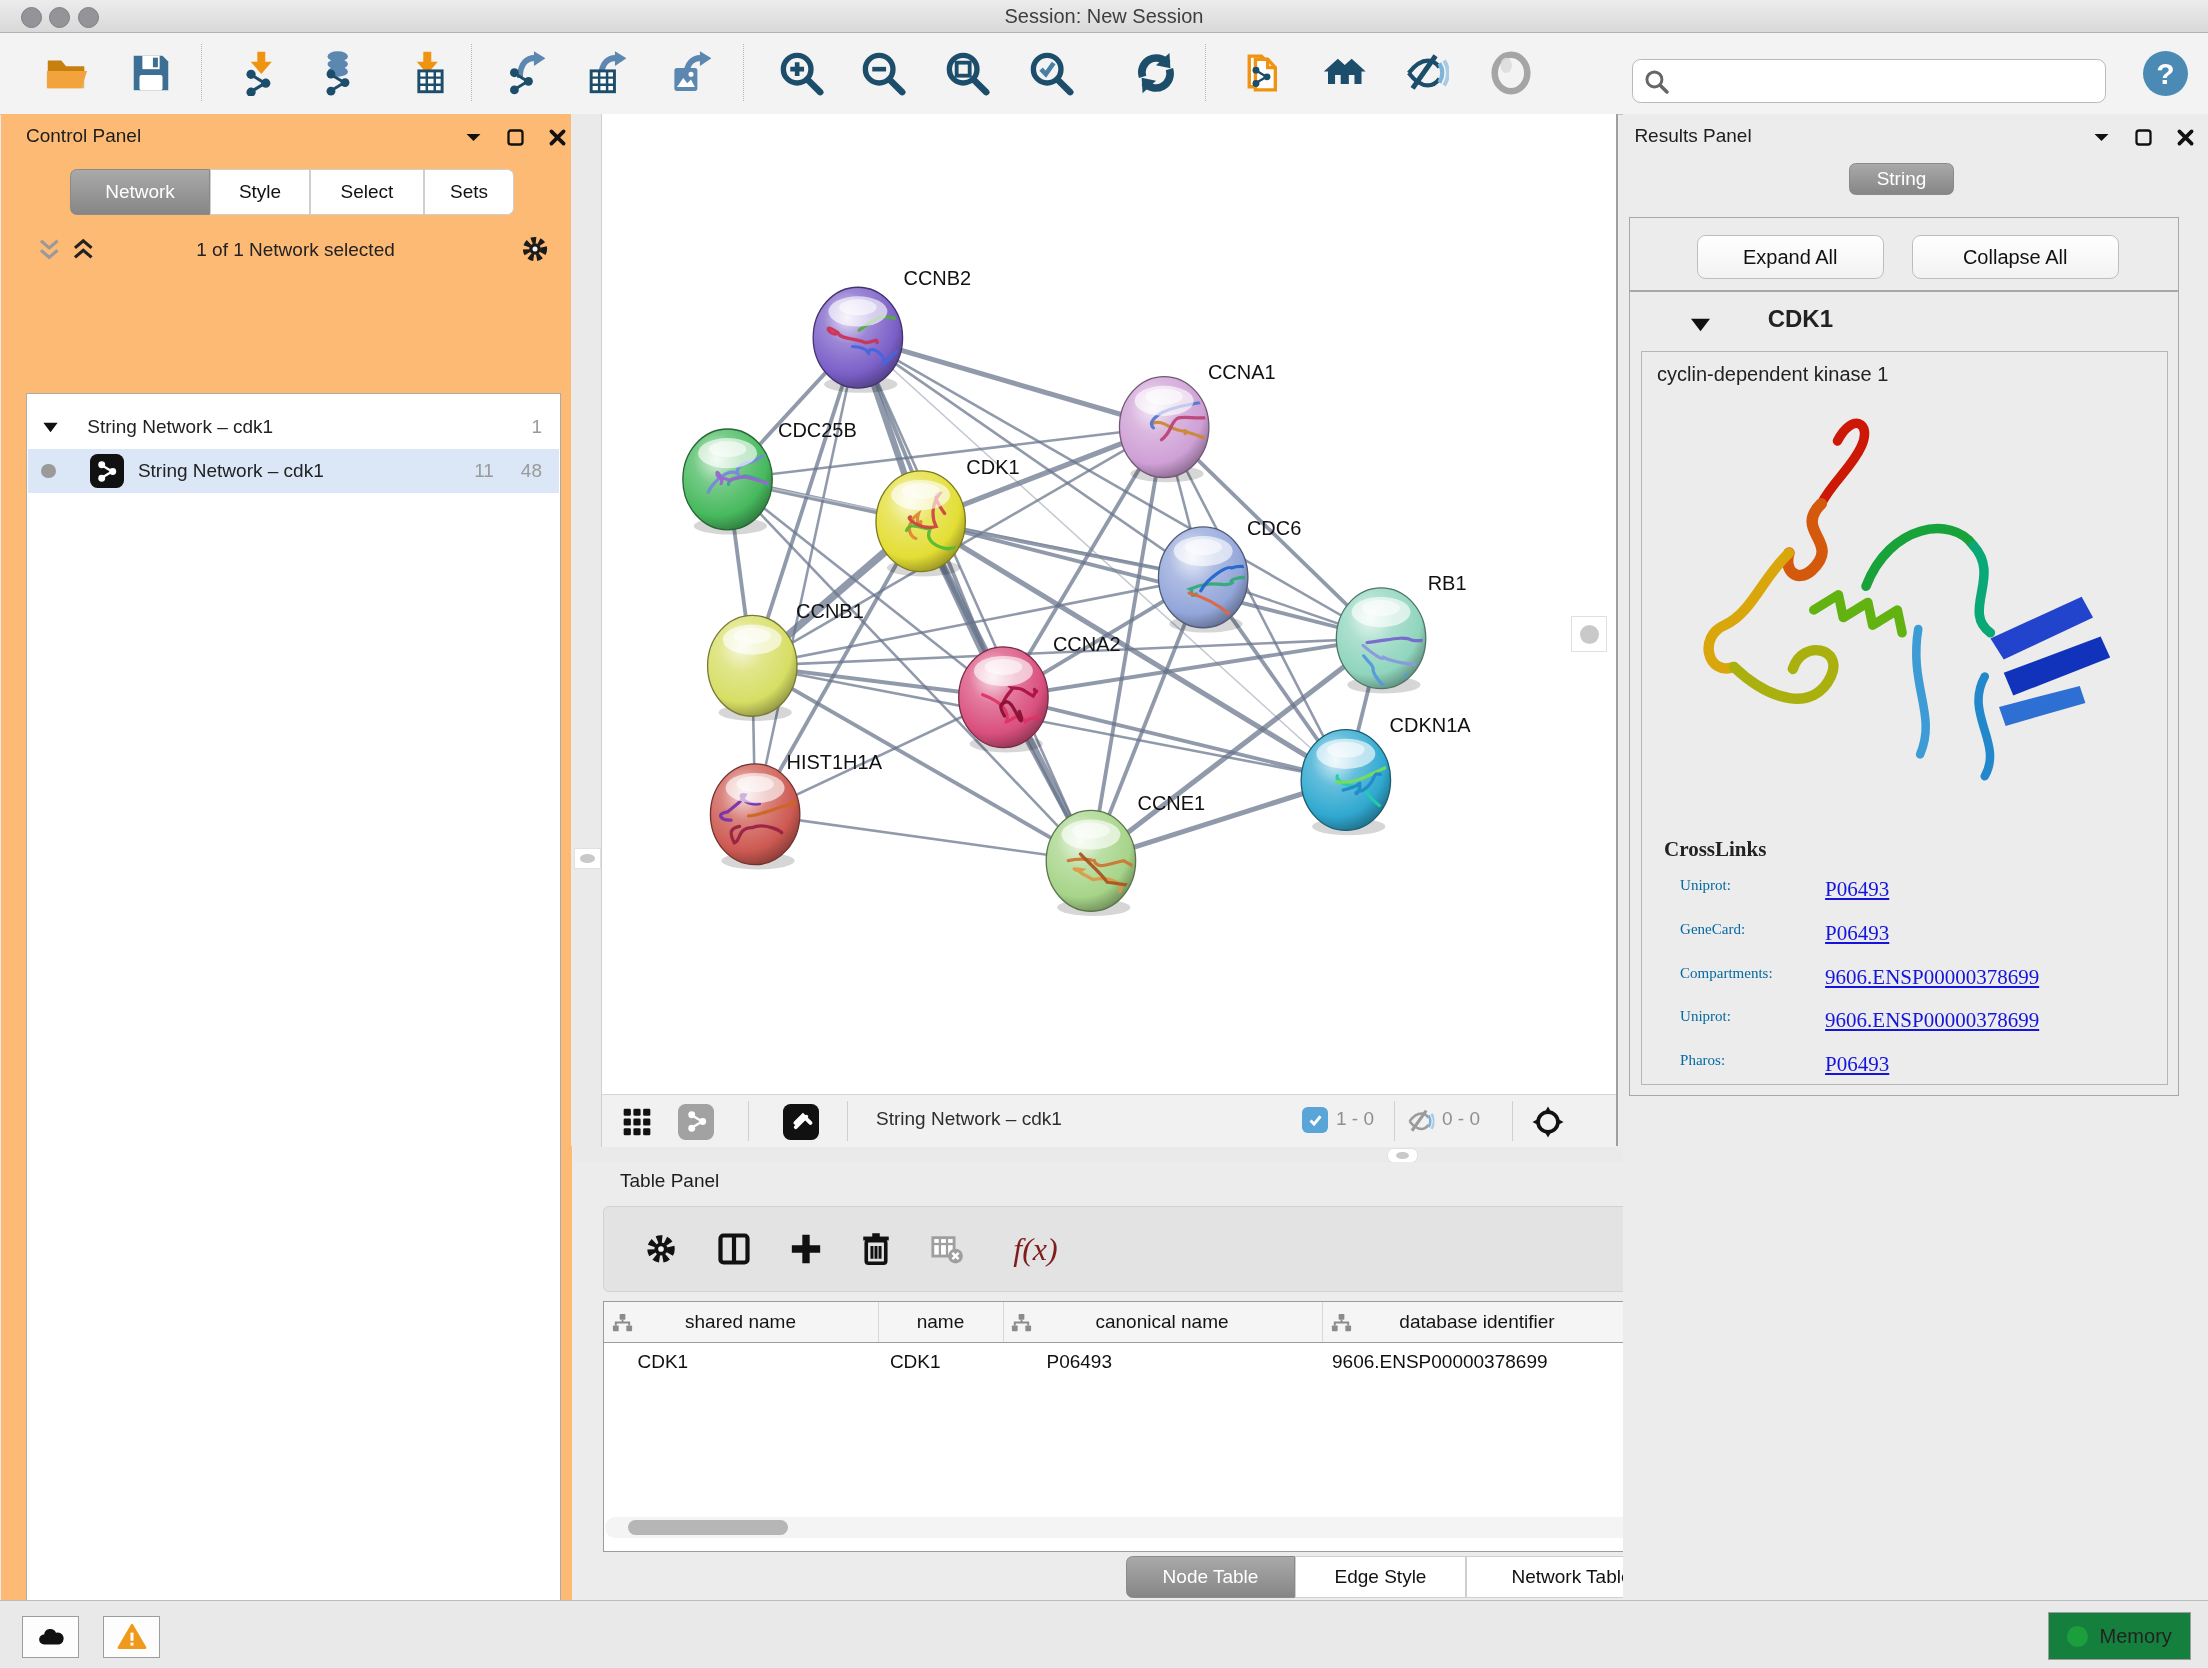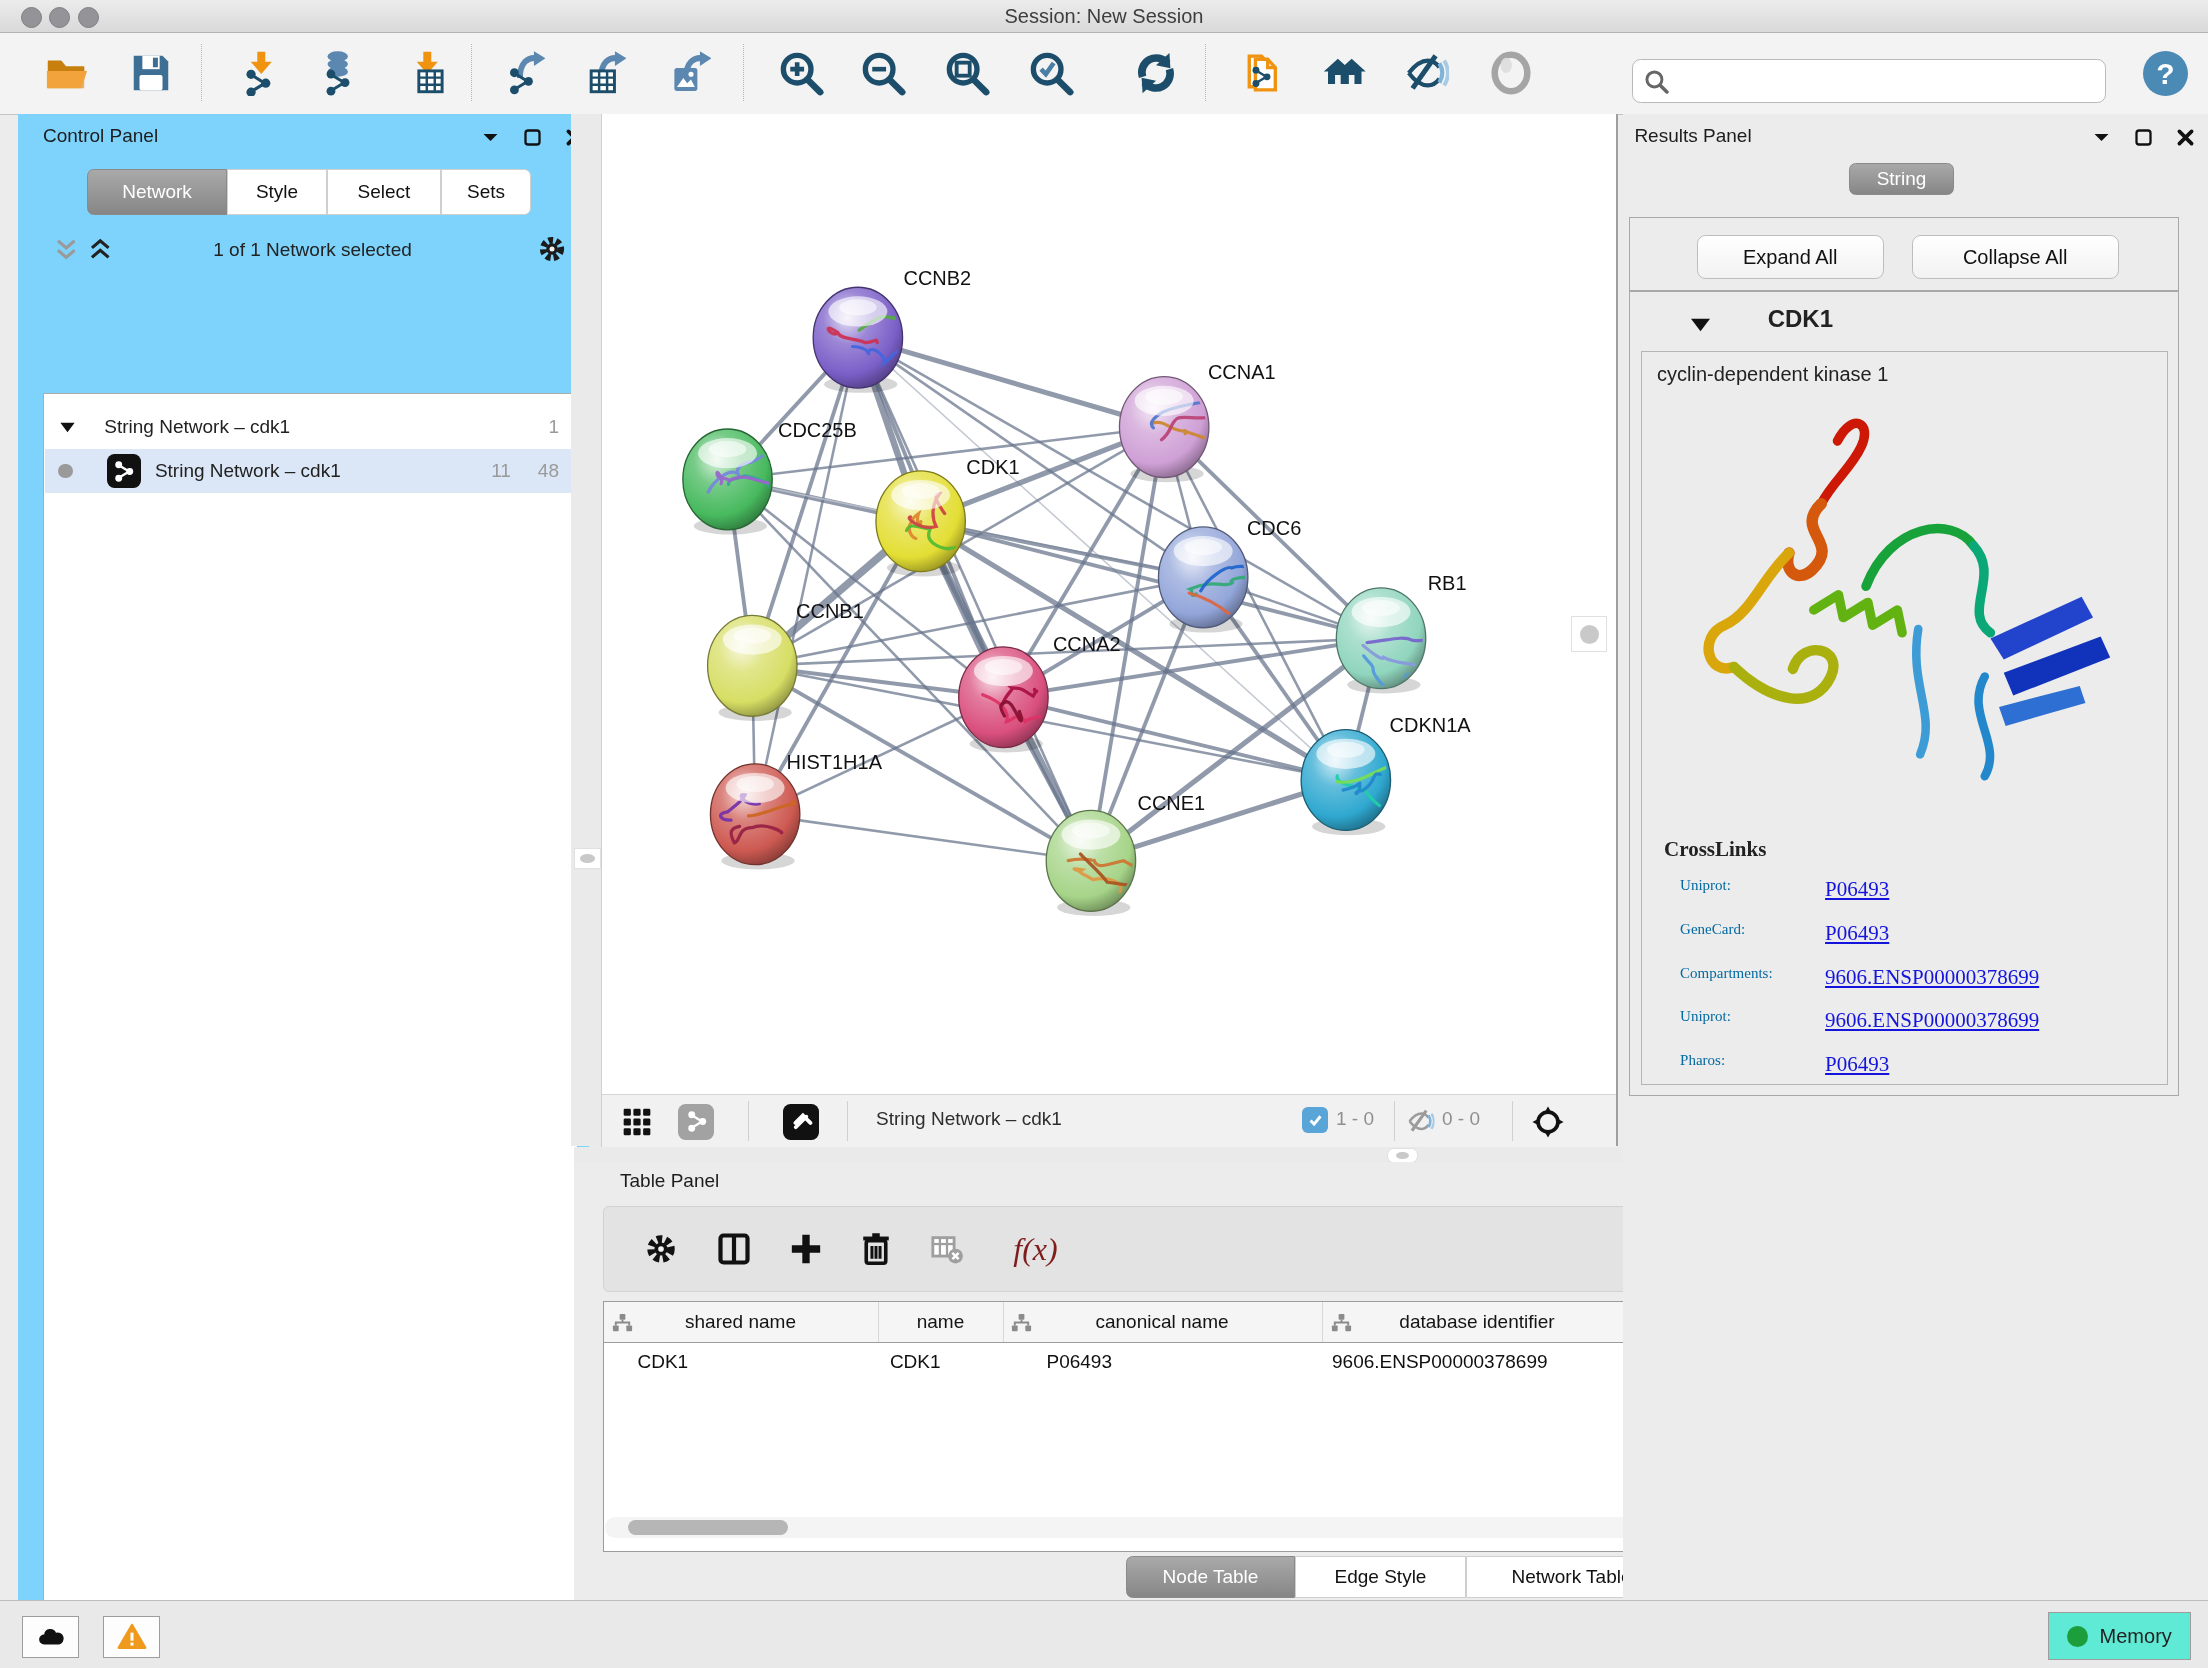--- a/index.html
+++ b/index.html
@@ -27,21 +27,21 @@
   #help-btn{left:2143px;top:18px;width:45px;height:45px;border-radius:50%;background:#4a8ab5;
     color:#fff;font-size:30px;font-weight:bold;display:flex;align-items:center;justify-content:center;}
   
   .phead{font-size:19px;color:#1d1d1d;}
   .picons{position:absolute;display:flex;gap:21px;align-items:center;color:#111;}
   .tab{position:absolute;height:46px;display:flex;align-items:center;justify-content:center;
     font-size:19px;background:#fff;border:1px solid #cfcfcf;color:#111;box-sizing:border-box;}
   .tab.sel{background:linear-gradient(#a9a9a9,#868686);color:#fff;border-color:#8a8a8a;}
   .rnd-l{border-radius:6.7px 0 0 6.7px;} .rnd-r{border-radius:0 6.7px 6.7px 0;} .rnd{border-radius:6.7px;}
   
-  #ctrl{left:18px;top:114px;width:571px;height:1486px;background:#7dd3fc;}
+  #ctrl{left:1px;top:114px;width:571px;height:1486px;background:#fdba74;}
   #ctrl-tree{position:absolute;left:25px;top:279px;width:535px;height:1291px;background:#fff;
     border:1px solid #ababab;box-sizing:border-box;}
   .trow{position:absolute;left:1px;width:531px;height:44px;display:flex;align-items:center;font-size:19px;}
   .cnt{color:#9a9a9a;}
   
   #canvas-wrap{left:601px;top:114px;width:1014px;height:980px;background:#fff;border-left:1px solid #cfcfcf;}
   #net-toolbar{left:601px;top:1094px;width:1014px;height:52px;background:#f1f1f1;
     border-top:1px solid #d6d6d6;border-bottom:1px solid #cfcfcf;border-left:1px solid #cfcfcf;}
   .ntsep{position:absolute;top:5.7px;height:40px;border-left:1px solid #d0d0d0;}
   .blk-ic{position:absolute;top:8.6px;width:36px;height:36px;border-radius:7.6px;background:#111;
@@ -76,21 +76,21 @@
   .rbox{position:absolute;left:5.7px;width:550px;border:1px solid #a8a8a8;box-sizing:border-box;background:#ececec;}
   .btn{background:linear-gradient(#ffffff,#f2f2f2);border:1px solid #bdbdbd;border-radius:8.6px;
     font-size:20px;color:#111;display:flex;align-items:center;justify-content:center;position:absolute;}
   .serif{font-family:"Liberation Serif",serif;}
   .xl-label{font-size:15px;color:#0369a1;}
   .xlink{color:#1414dd;text-decoration:underline;font-size:21px;}
   
   #statusbar{left:0;top:1600px;width:2208px;height:68px;background:#e9e9e9;border-top:1px solid #bdbdbd;}
   .sbtn{position:absolute;top:15px;width:55px;height:40px;background:#fdfdfd;border:1.9px solid #9d9d9d;
     display:flex;align-items:center;justify-content:center;}
-  #memory-btn{position:absolute;left:2048px;top:11.4px;width:141px;height:46px;background:#5eead4;
+  #memory-btn{position:absolute;left:2048px;top:11.4px;width:141px;height:46px;background:#15803d;
     border:1.9px solid #9d9d9d;display:flex;align-items:center;justify-content:center;gap:11.4px;font-size:20px;}
   #memory-dot{width:21px;height:21px;border-radius:50%;background:#1d9e3c;}
   svg{display:block;}
 </style>
 </head>
 <body>
 
 <svg width="0" height="0" style="position:absolute">
   <defs>
     <symbol id="sym-net" viewBox="0 0 24 24">

